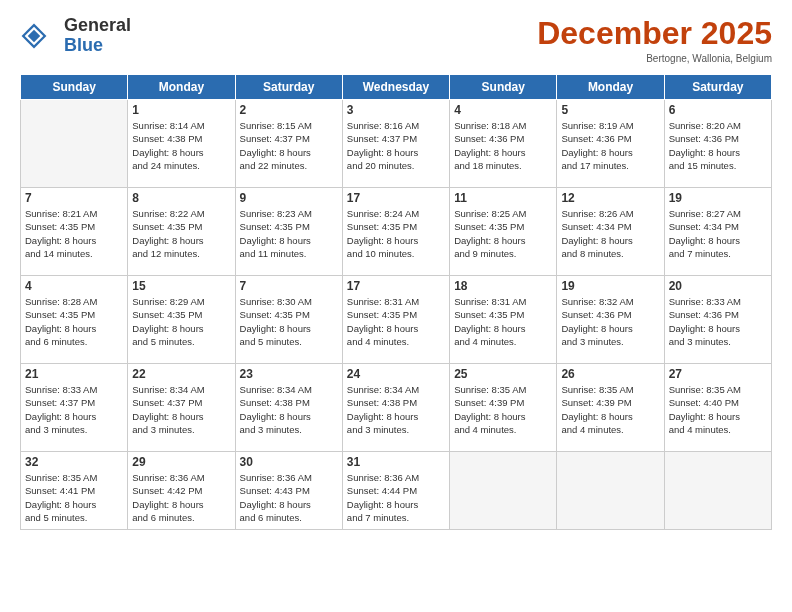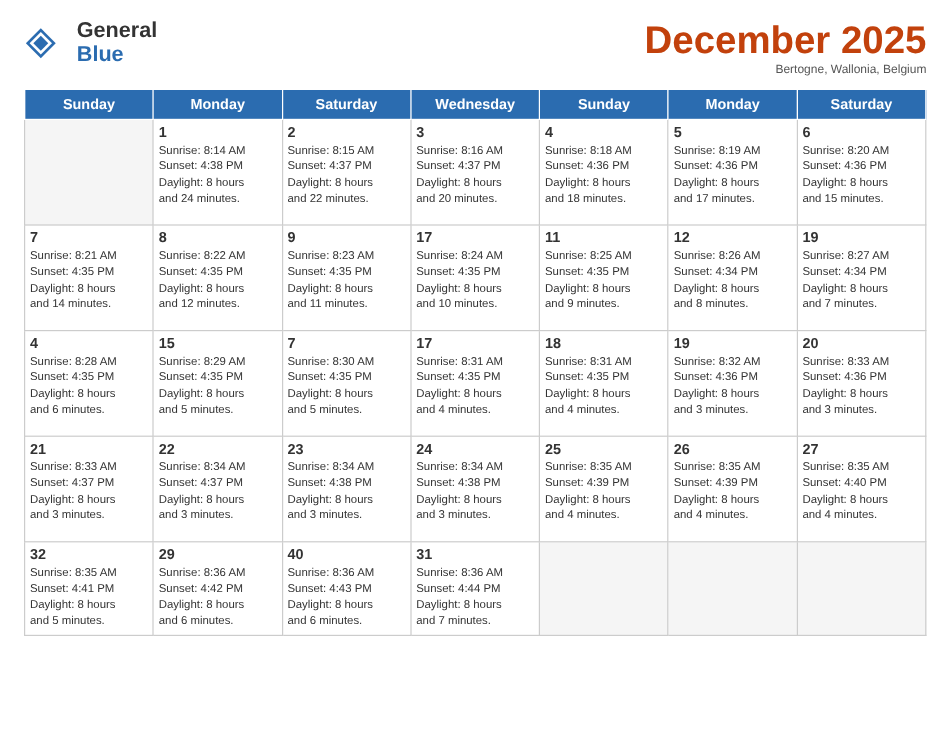--- a/index.html
+++ b/index.html
@@ -255,21 +255,21 @@
         <tr class="last-row">
           <td>
             <span class="day-num">32</span>
             <div class="day-detail">Sunrise: 8:35 AM<br>Sunset: 4:41 PM<br>Daylight: 8 hours<br>and 5 minutes.</div>
           </td>
           <td>
             <span class="day-num">29</span>
             <div class="day-detail">Sunrise: 8:36 AM<br>Sunset: 4:42 PM<br>Daylight: 8 hours<br>and 6 minutes.</div>
           </td>
           <td>
-            <span class="day-num">40</span>
+            <span class="day-num">30</span>
             <div class="day-detail">Sunrise: 8:36 AM<br>Sunset: 4:43 PM<br>Daylight: 8 hours<br>and 6 minutes.</div>
           </td>
           <td>
             <span class="day-num">31</span>
             <div class="day-detail">Sunrise: 8:36 AM<br>Sunset: 4:44 PM<br>Daylight: 8 hours<br>and 7 minutes.</div>
           </td>
           <td class="empty"></td>
           <td class="empty"></td>
           <td class="empty"></td>
         </tr>

